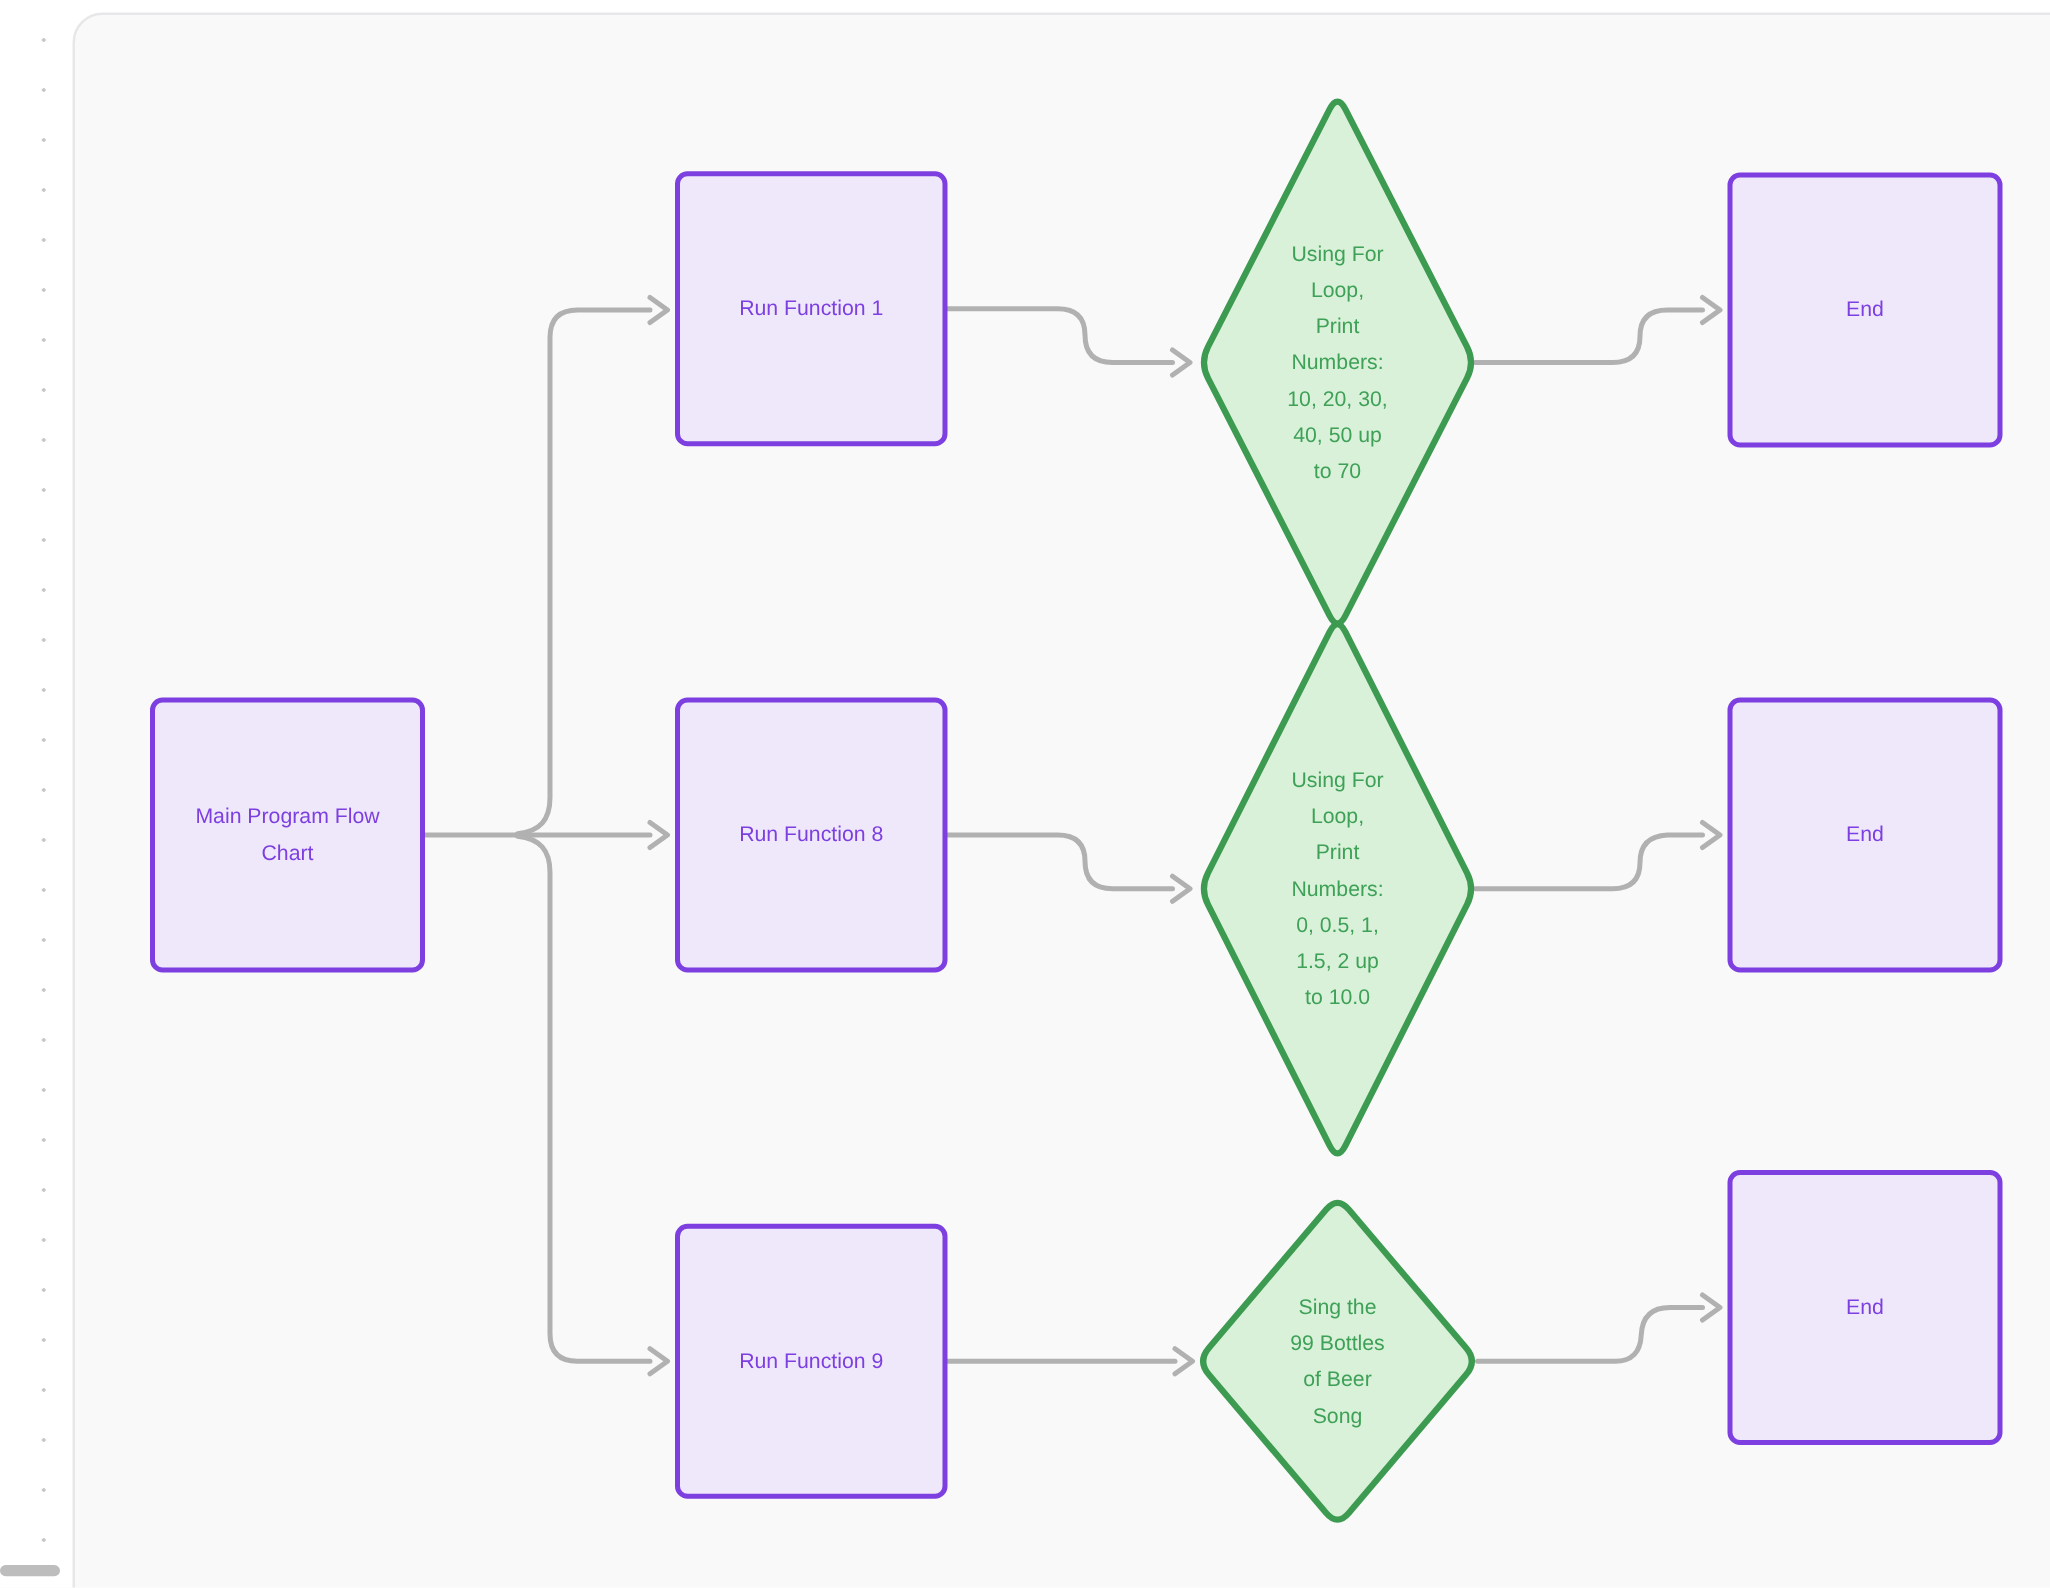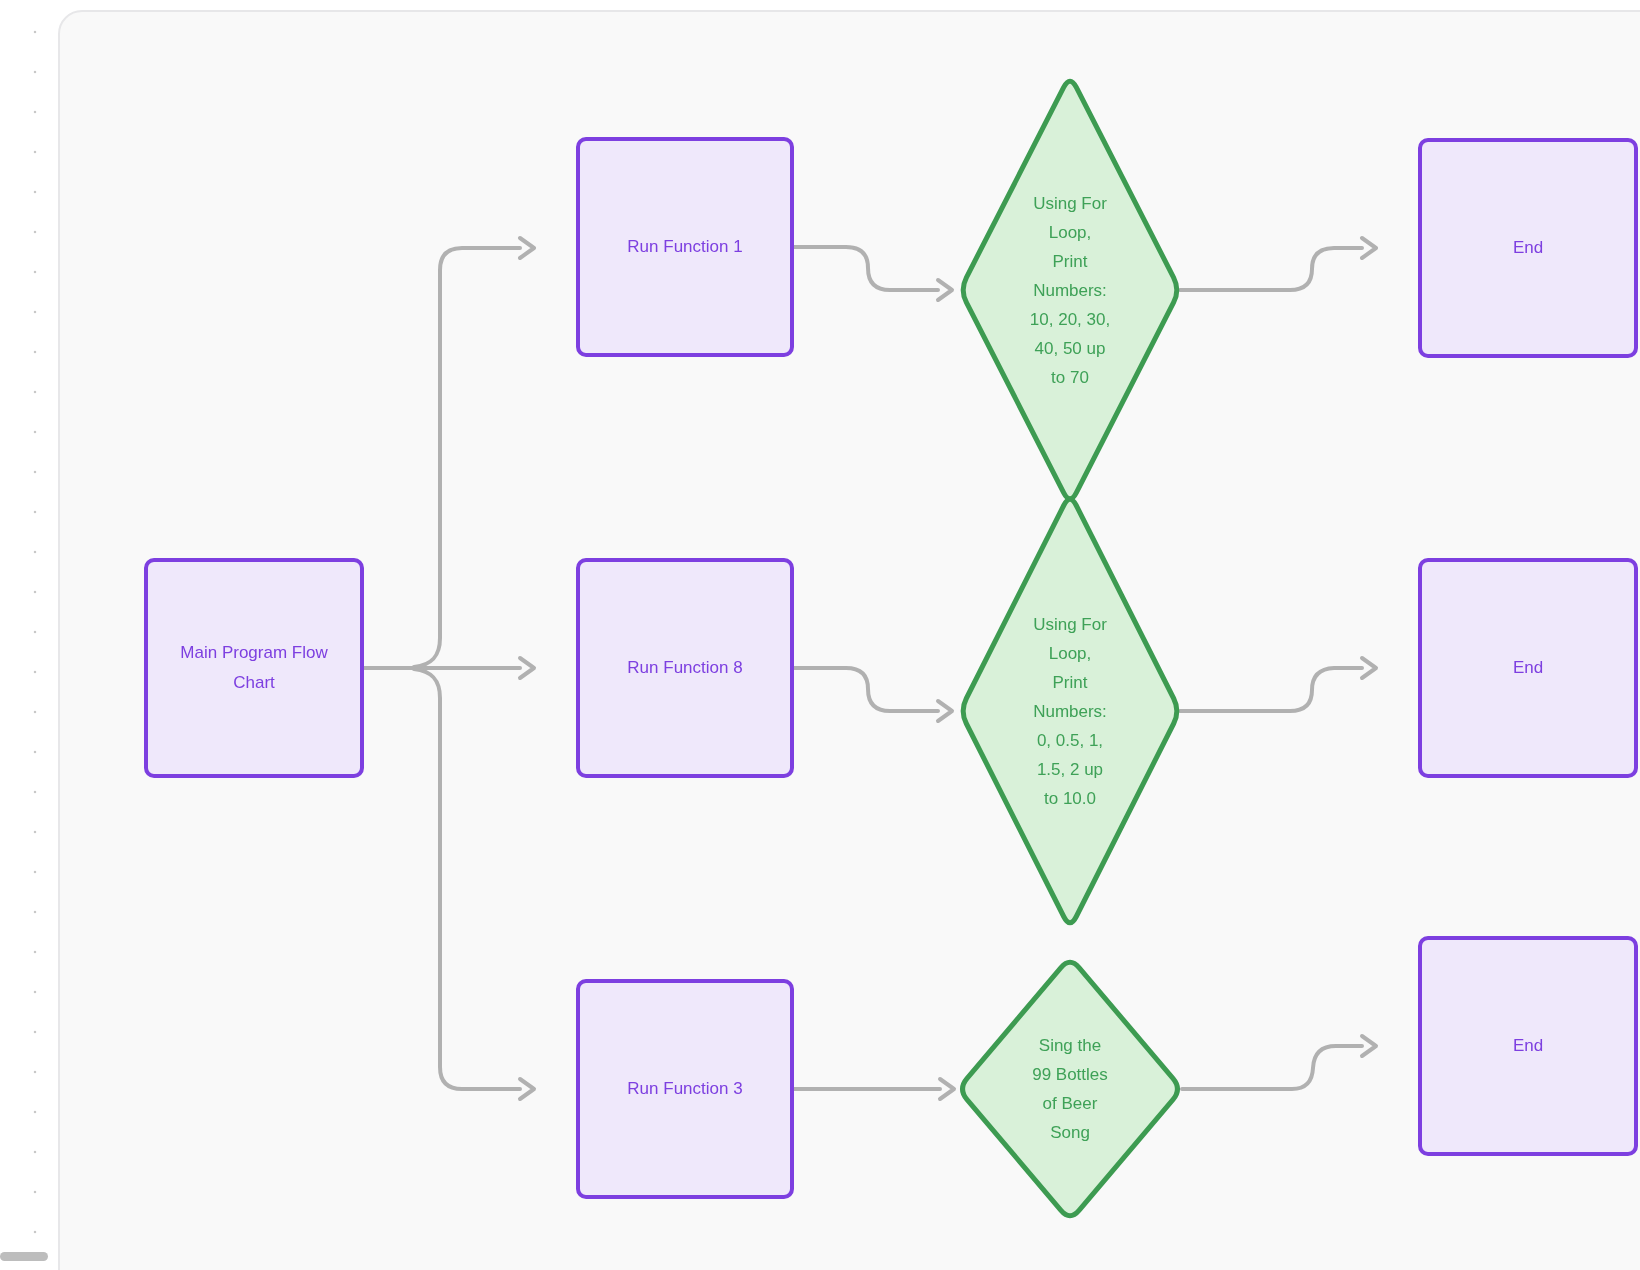--- a/index.html
+++ b/index.html
@@ -44,21 +44,20 @@
     box-sizing: border-box;
     border-radius: 10px;
     display: flex;
     align-items: center;
     justify-content: center;
     text-align: center;
     font-size: 17px;
     font-weight: 500;
     line-height: 30px;
     padding: 0 18px;
-    margin-left: 36px;
   }
   #h-scrollbar-thumb {
     position: absolute;
     left: 0px; top: 1252px;
     width: 48px; height: 9px;
     background: #bdbdbd;
     border-radius: 5px;
   }
 </style>
 </head>
@@ -111,31 +110,31 @@
       <g>
         <path d="M 1063.6931839129363 505.49896279072607 Q 1070 493 1076.3068160870637 505.49896279072607 L 1173.6931839129363 698.5010372092739 Q 1180 711 1173.6931839129363 723.4989627907261 L 1076.3068160870637 916.5010372092739 Q 1070 929 1063.6931839129363 916.5010372092739 L 966.3068160870637 723.4989627907261 Q 960 711 966.3068160870637 698.5010372092739 Z" class="decision-shape" fill="#d9f1d9" stroke="#3d9b51" stroke-width="5"></path>
         <text class="decision-text" fill="#3ea157"><tspan x="1070" y="624" dominant-baseline="central">Using For</tspan><tspan x="1070" y="653" dominant-baseline="central">Loop,</tspan><tspan x="1070" y="682" dominant-baseline="central">Print</tspan><tspan x="1070" y="711" dominant-baseline="central">Numbers:</tspan><tspan x="1070" y="740" dominant-baseline="central">0, 0.5, 1,</tspan><tspan x="1070" y="769" dominant-baseline="central">1.5, 2 up</tspan><tspan x="1070" y="798" dominant-baseline="central">to 10.0</tspan></text>
       </g>
       <g>
         <path d="M 1060.9423157252686 967.6751278952191 Q 1070 957 1079.0576842747314 967.6751278952191 L 1172.9423157252686 1078.324872104781 Q 1182 1089 1172.9423157252686 1099.675127895219 L 1079.0576842747314 1210.324872104781 Q 1070 1221 1060.9423157252686 1210.324872104781 L 967.0576842747313 1099.675127895219 Q 958 1089 967.0576842747313 1078.324872104781 Z" class="decision-shape" fill="#d9f1d9" stroke="#3d9b51" stroke-width="5"></path>
         <text class="decision-text" fill="#3ea157"><tspan x="1070" y="1045.5" dominant-baseline="central">Sing the</tspan><tspan x="1070" y="1074.5" dominant-baseline="central">99 Bottles</tspan><tspan x="1070" y="1103.5" dominant-baseline="central">of Beer</tspan><tspan x="1070" y="1132.5" dominant-baseline="central">Song</tspan></text>
       </g>
     </svg>
   <div id="nodes-layer">
-      <div class="process-node" style="left: 108px; top: 558px; width: 220px; height: 220px; background: rgb(239, 232, 251); border: 4px solid rgb(125, 63, 224); color: rgb(125, 63, 224);">
+      <div class="process-node" style="left: 120px; top: 558px; width: 220px; height: 220px; background: rgb(239, 232, 251); border: 4px solid rgb(125, 63, 224); color: rgb(125, 63, 224);">
         <span>Main Program Flow Chart</span>
       </div>
       <div class="process-node" style="left: 540px; top: 137px; width: 218px; height: 220px; background: rgb(239, 232, 251); border: 4px solid rgb(125, 63, 224); color: rgb(125, 63, 224);">
         <span>Run Function 1</span>
       </div>
       <div class="process-node" style="left: 540px; top: 558px; width: 218px; height: 220px; background: rgb(239, 232, 251); border: 4px solid rgb(125, 63, 224); color: rgb(125, 63, 224);">
         <span>Run Function 8</span>
       </div>
       <div class="process-node" style="left: 540px; top: 979px; width: 218px; height: 220px; background: rgb(239, 232, 251); border: 4px solid rgb(125, 63, 224); color: rgb(125, 63, 224);">
-        <span>Run Function 3</span>
+        <span>Run Function 9</span>
       </div>
       <div class="process-node" style="left: 1382px; top: 138px; width: 220px; height: 220px; background: rgb(239, 232, 251); border: 4px solid rgb(125, 63, 224); color: rgb(125, 63, 224);">
         <span>End</span>
       </div>
       <div class="process-node" style="left: 1382px; top: 558px; width: 220px; height: 220px; background: rgb(239, 232, 251); border: 4px solid rgb(125, 63, 224); color: rgb(125, 63, 224);">
         <span>End</span>
       </div>
       <div class="process-node" style="left: 1382px; top: 936px; width: 220px; height: 220px; background: rgb(239, 232, 251); border: 4px solid rgb(125, 63, 224); color: rgb(125, 63, 224);">
         <span>End</span>
       </div>

